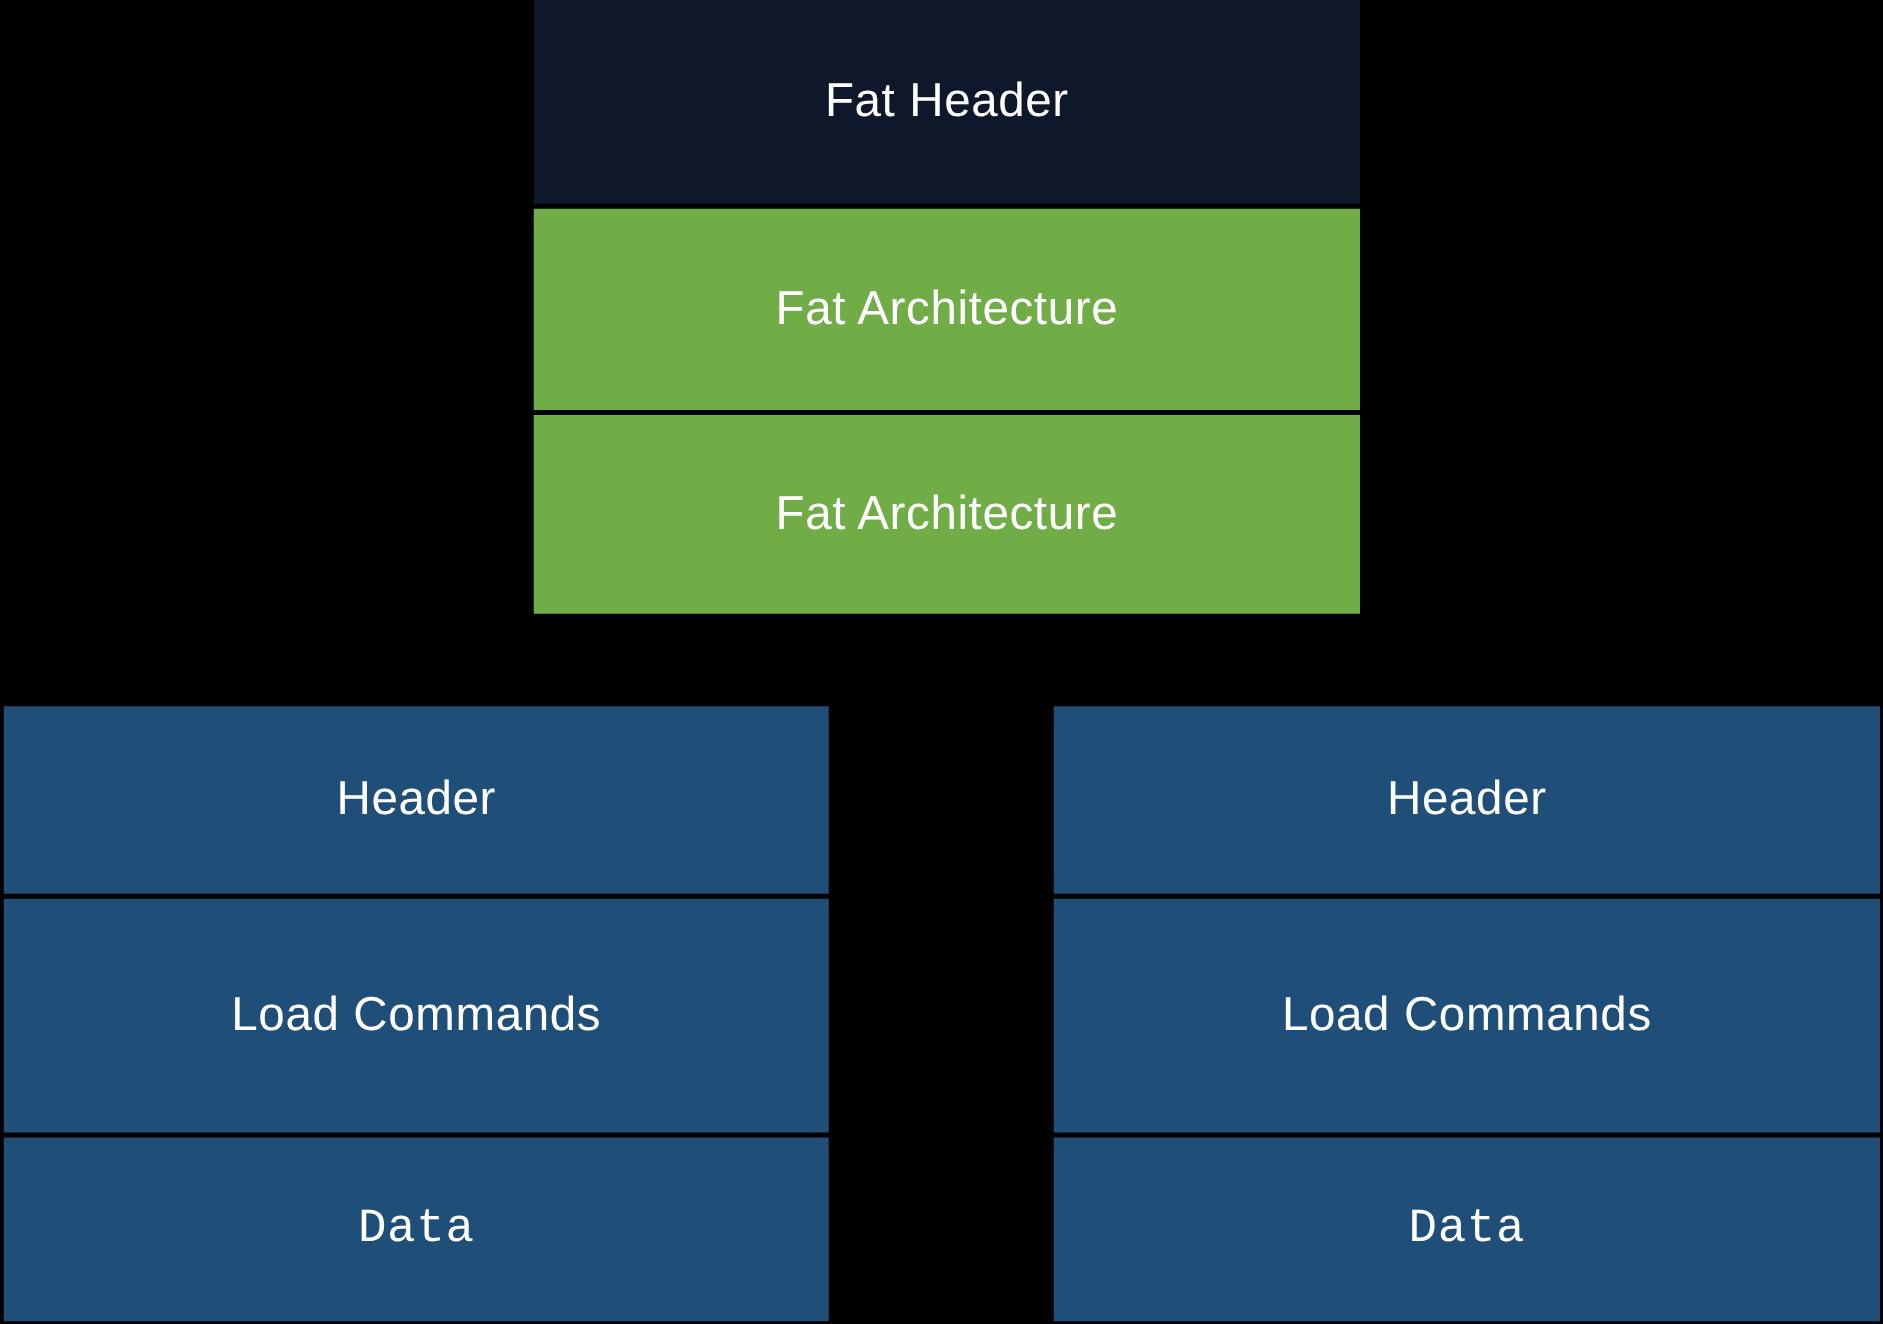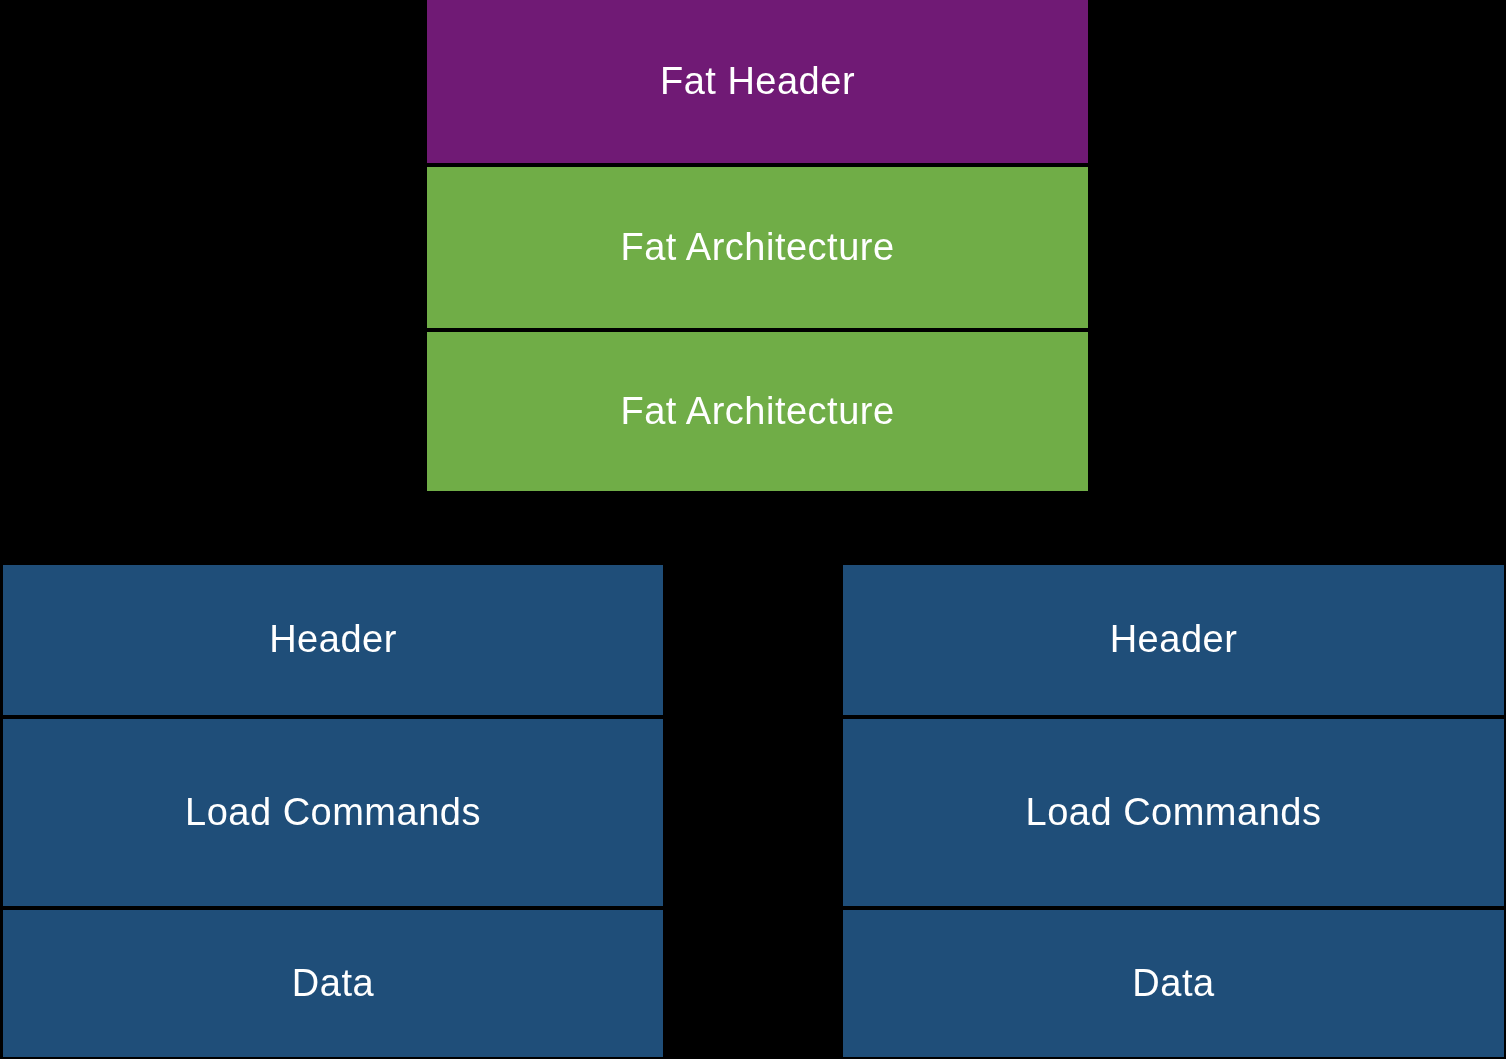--- a/index.html
+++ b/index.html
@@ -30,35 +30,35 @@
     letter-spacing: 0.5px;
     text-align: center;
   }
   
   #fat-stack {
     left: 427px;
     top: 0;
     width: 661px;
     height: 491px;
   }
-  #fat-stack .box-0 { height: 163px; background: #701a75; }
+  #fat-stack .box-0 { height: 163px; background: #0f172a; }
   #fat-stack .box-1 { height: 161px; background: #70AD47; }
   #fat-stack .box-2 { height: 159px; background: #70AD47; }
   
   .macho-stack {
     top: 565px;
     width: 660px;
     height: 492px;
   }
   #macho-left  { left: 3px; }
   #macho-right { left: 843px; width: 661px; }
   .macho-stack .box { background: #1F4E79; }
   .macho-stack .box-0 { height: 163px; }
   .macho-stack .box-1 { height: 204px; }
-  .macho-stack .box-2 { height: 160px; }
+  .macho-stack .box-2 { height: 160px; font-family: Liberation Mono, monospace; }
 </style>
 </head>
 <body>
 
 <div class="stack" id="fat-stack">
   <div class="box box-0">
     <span>Fat Header</span>
   </div>
   <div class="box box-1">
     <span>Fat Architecture</span>

